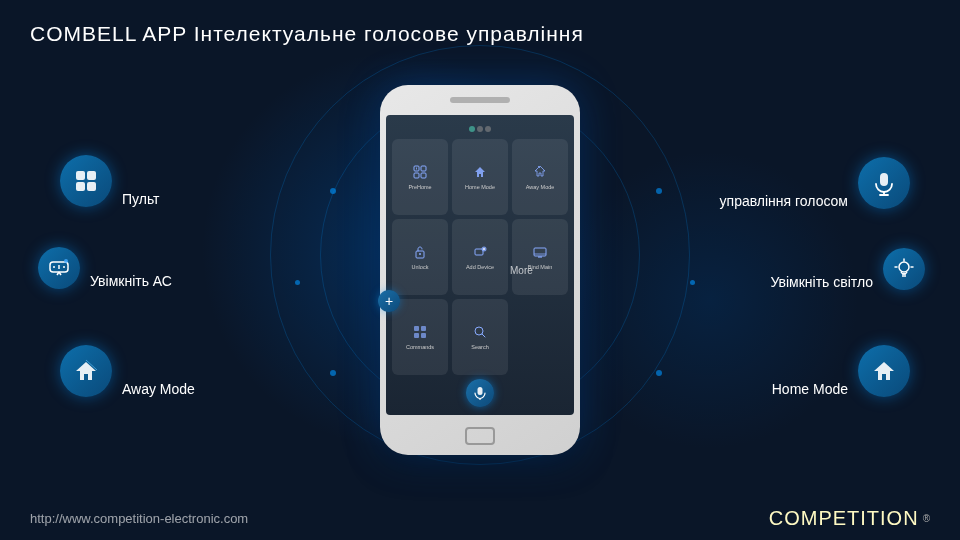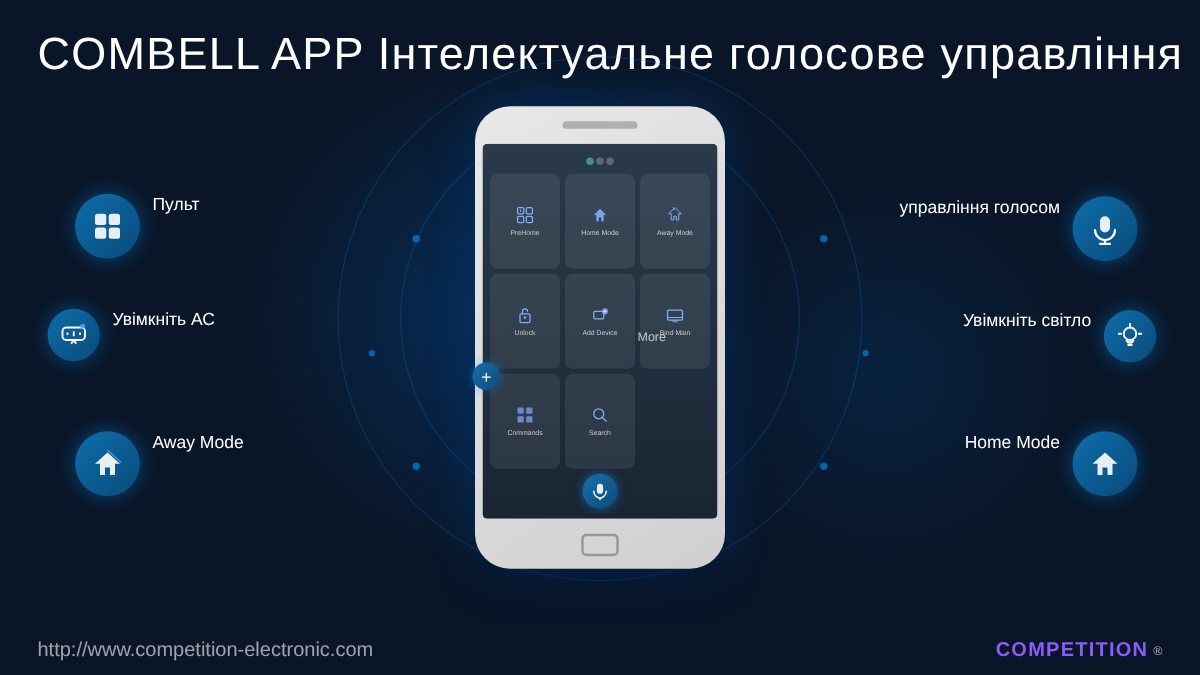--- a/index.html
+++ b/index.html
@@ -28,21 +28,21 @@
       background: radial-gradient(circle, rgba(0,60,120,0.3) 0%, transparent 70%);
       top: 150px; right: 100px;
     }
 
     
     .title {
       position: absolute;
       top: 22px;
       left: 30px;
       color: #ffffff;
-      font-size: 36px;
+      font-size: 21px;
       font-weight: 300;
       letter-spacing: 1px;
       white-space: nowrap;
     }
 
     
     .phone-container {
       position: absolute;
       top: 85px;
       left: 50%;
@@ -170,21 +170,21 @@
     }
     .orbit-2 {
       width: 420px; height: 420px;
       top: 45px; left: calc(50% - 210px);
     }
 
     
     .feature-bubble {
       position: absolute;
       display: flex;
-      align-items: flex-start;
+      align-items: flex-end;
       gap: 10px;
     }
 
     .bubble-icon {
       width: 52px;
       height: 52px;
       border-radius: 50%;
       background: linear-gradient(135deg, #0d6eaa, #0a4a7a);
       display: flex;
       align-items: center;
@@ -244,31 +244,31 @@
       position: absolute;
       bottom: 10px;
       left: 30px;
       right: 30px;
       display: flex;
       align-items: center;
       justify-content: space-between;
     }
     .footer-url {
       color: rgba(255,255,255,0.6);
-      font-size: 16px;
+      font-size: 13px;
     }
     .footer-brand {
       display: flex;
       align-items: center;
       gap: 4px;
     }
     .footer-brand-text {
-      color: #8b5cf6;
-      font-size: 16px;
-      font-weight: bold;
+      color: #fef9c3;
+      font-size: 20px;
+      font-weight: normal;
       letter-spacing: 1px;
     }
     .footer-brand-reg {
       color: #aaa;
       font-size: 10px;
       vertical-align: super;
     }
 
     
     .plus-indicator {

